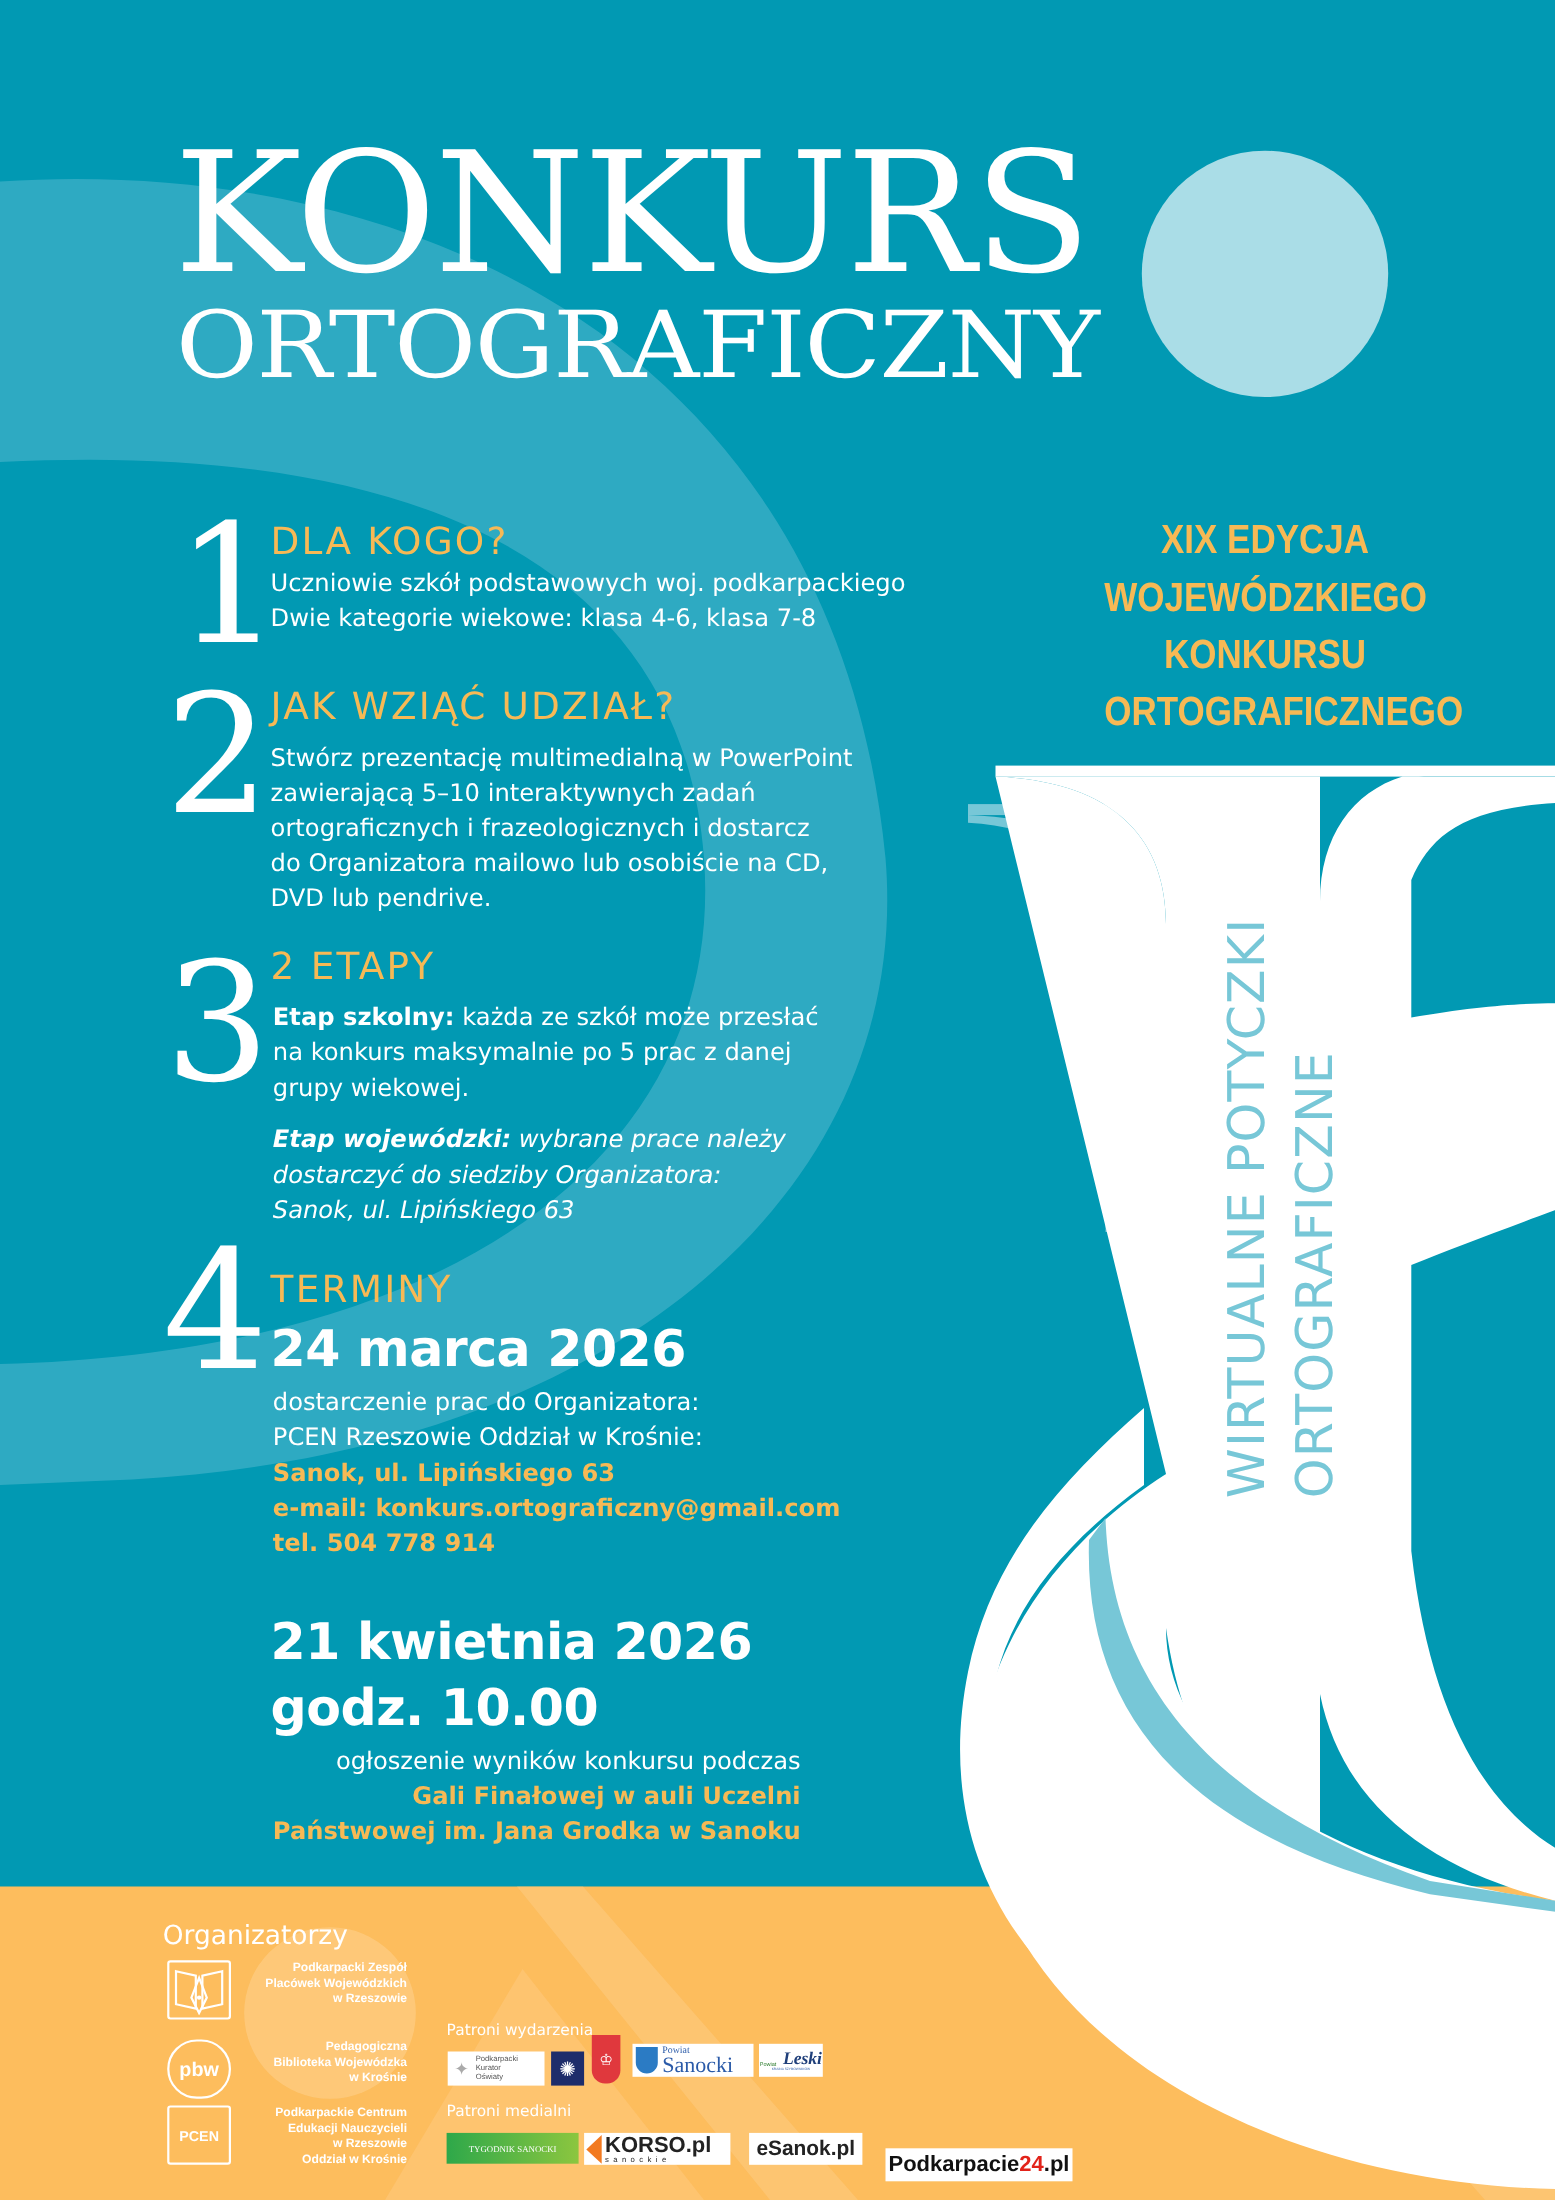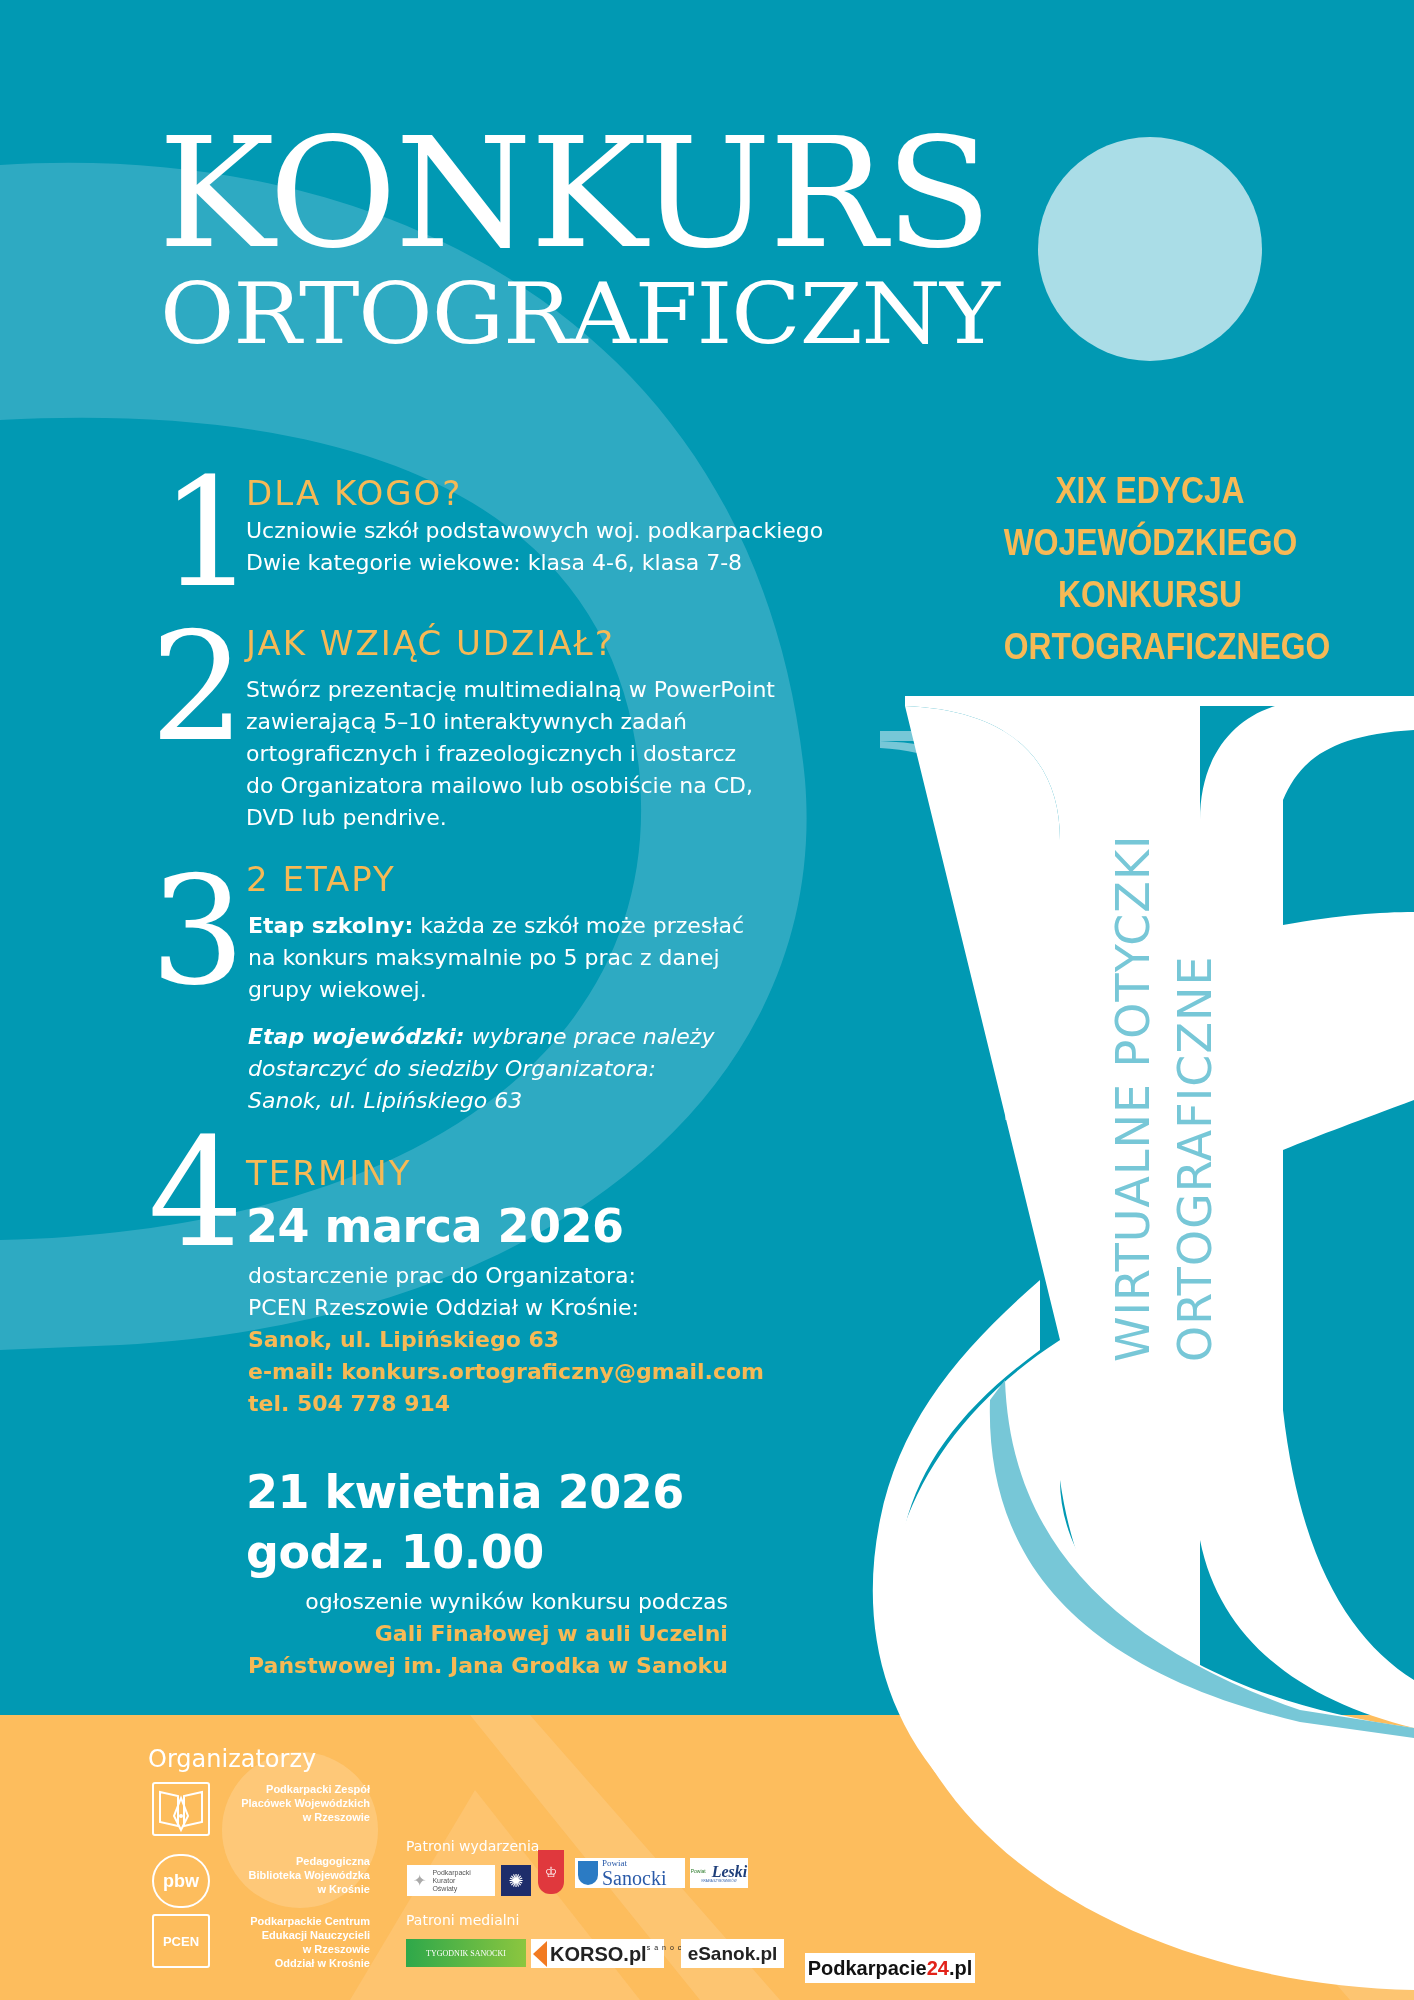--- a/index.html
+++ b/index.html
@@ -174,33 +174,33 @@
   <div class="pat-logo" style="left:501px; top:1865px; width:30px; height:31px; background:#1e2d6b; color:#fff; font-size:18px;">✺</div>
   <div class="pat-logo" style="left:538px; top:1850px; width:26px; height:44px; background:#e0383d; color:#fff; font-size:14px; border-radius:0 0 12px 12px;">♔</div>
   <div class="pat-logo" style="left:575px; top:1858px; width:110px; height:30px; justify-content:flex-start; gap:4px; padding-left:3px;">
     <span style="width:20px; height:24px; background:#2b7bc4; border-radius:0 0 10px 10px; display:inline-block;"></span>
     <span style="display:flex; flex-direction:column; line-height:1;">
       <span style="font-family:'Liberation Serif',serif; font-size:9px; color:#2a5aa8;">Powiat</span>
       <span style="font-family:'Liberation Serif',serif; font-size:20px; color:#2a5aa8;">Sanocki</span>
     </span>
   </div>
   <div class="pat-logo" style="left:690px; top:1858px; width:58px; height:30px; flex-direction:column; line-height:1;">
-    <span style="display:flex; align-items:center; gap:6px;">
+    <span style="display:flex; align-items:flex-end; gap:6px;">
       <span style="font-size:5px; color:#2a7a2a;">Powiat</span>
       <span style="font-family:'Liberation Serif',serif; font-style:italic; font-size:16px; color:#1f3f7a; font-weight:bold;">Leski</span>
     </span>
     <span style="font-size:3px; color:#2a5aa8;">KRAINA SZYBOWNIKÓW</span>
   </div>
 
   <div class="pat-label" style="left:406px; top:1912px;">Patroni medialni</div>
 
   <div class="pat-logo" style="left:406px; top:1939px; width:120px; height:28px; background:linear-gradient(90deg,#2ea84a,#8cc63f); color:#fff; font-size:8px; font-family:'Liberation Serif',serif;">TYGODNIK SANOCKI</div>
   <div class="pat-logo" style="left:531px; top:1939px; width:133px; height:29px; justify-content:flex-start; gap:3px; padding-left:2px;">
     <span style="width:0; height:0; border-top:13px solid transparent; border-bottom:13px solid transparent; border-right:14px solid #f27a21;"></span>
-    <span style="display:flex; flex-direction:row; line-height:1;">
+    <span style="display:flex; flex-direction:column; line-height:1;">
       <span style="font-size:20px; font-weight:bold; color:#222;">KORSO.pl</span>
       <span style="font-size:7px; letter-spacing:4px; color:#222;">sanockie</span>
     </span>
   </div>
   <div class="pat-logo" style="left:681px; top:1939px; width:103px; height:29px; font-size:19px; font-weight:bold; color:#222;">
     <span>eSanok.pl</span>
   </div>
   <div class="pat-logo" style="left:805px; top:1953px; width:170px; height:30px; font-size:20px; font-weight:bold; color:#111;">
     <span>Podkarpacie</span>
       <span style="color:#e2231a;">24</span>

